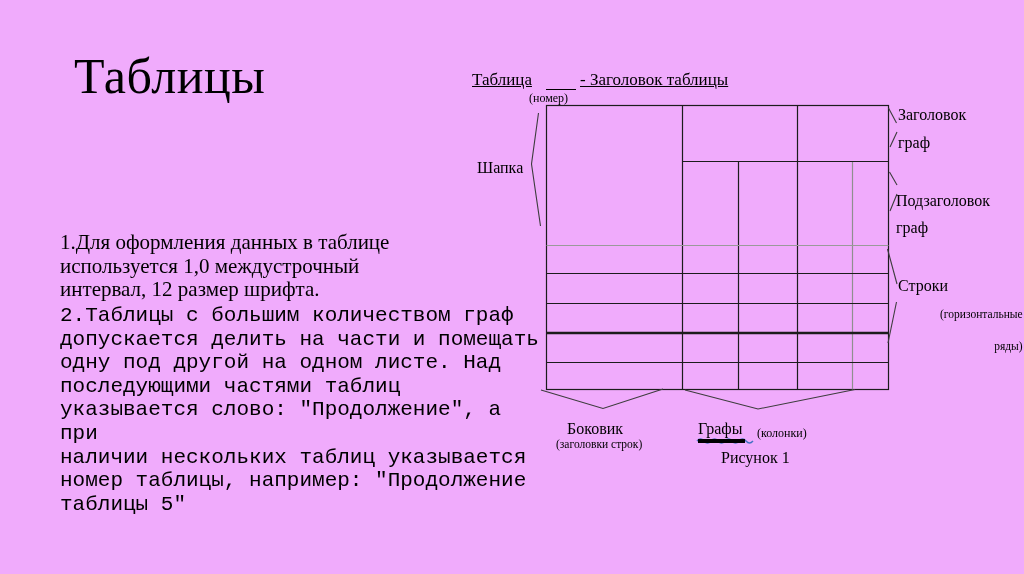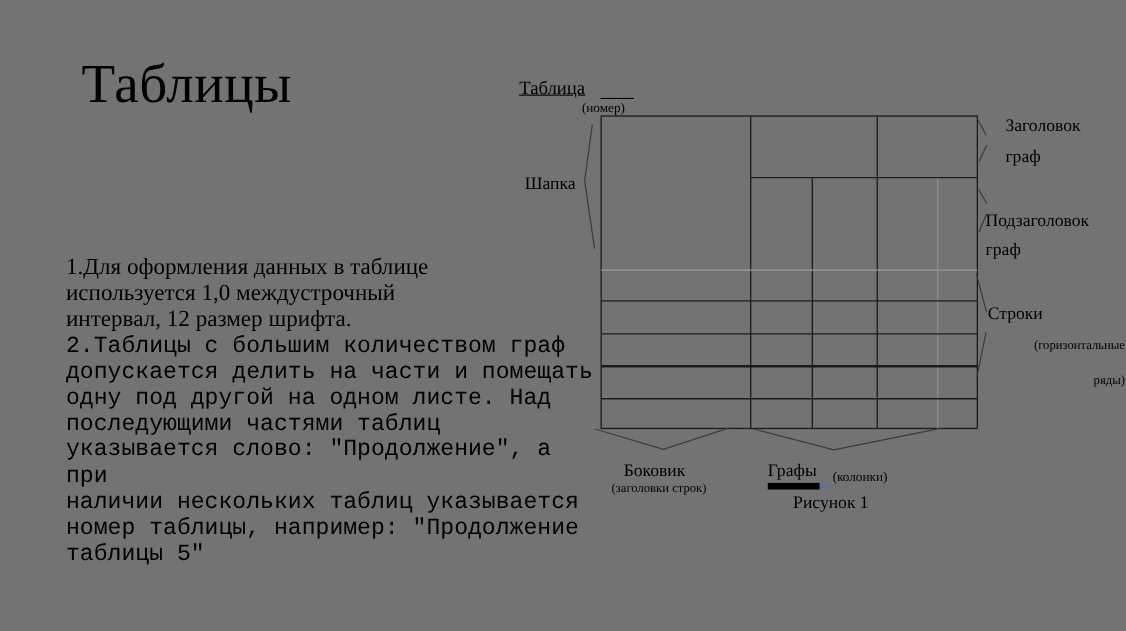--- a/index.html
+++ b/index.html
@@ -1,17 +1,17 @@
 <!DOCTYPE html>
 <html><head>
 <meta charset="utf-8">
 <style>
   html,body { margin:0; padding:0; background:#ffffff; }
   .slide {
-    position:relative; width:1024px; height:574px; background:#737373;
+    position:relative; width:1024px; height:574px; background:#f0abfc;
     font-family:"Liberation Serif", serif; color:#000; overflow:hidden;
   }
   .title {
     position:absolute; left:74px; top:47px; margin:0;
     font-size:50px; font-weight:400; letter-spacing:0.5px;
   }
   .body-text {
     position:absolute; left:60px; width:490px;
     font-size:21px; line-height:23.6px; white-space:pre-line;
   }
@@ -23,27 +23,27 @@
 
   .lbl { position:absolute; font-size:16px; line-height:19px; white-space:pre-line; }
   .small { font-size:11.5px; line-height:14px;text-align:right; }
   .cap { font-size:17px;text-decoration:underline; }
   .cap-prefix { left:472px; top:70px; }
   .blank-line { position:absolute; left:546px; top:76px; width:30px; height:13px;
                 border-bottom:1.2px solid #000; }
   .cap-suffix { left:580px; top:70px; }
   .cap-number { left:529px; top:91px; font-size:12px; }
   .l-shapka { left:477px; top:158px; }
-  .l-colhdr { left:898px; top:101px; line-height:28px;margin-left:16px; }
+  .l-colhdr { left:898px; top:101px; line-height:28px; }
   .l-colsub { left:896px; top:187px; line-height:27px; }
   .l-rows { left:898px; top:276px; }
   .l-rows-hint { left:896px; top:298px; line-height:32px;margin-left:44px; }
   .l-sidebar { left:567px; top:419px; }
   .l-sidebar-hint { left:556px; top:437px; }
-  .l-columns { left:698px; top:419px; border-bottom:6px solid #000000; padding:0 3px 1px 0; }
+  .l-columns { left:698px; top:419px; border-bottom:4px solid #000000; padding:0 3px 1px 0; }
   .l-columns-hint { left:757px; top:424px; font-size:12px; }
   .l-figcap { left:721px; top:448px; }
 </style>
 </head>
 <body>
 
 <div class="slide">
 
   <svg class="diagram-svg" viewBox="0 0 1024 574" xmlns="http://www.w3.org/2000/svg">
 
@@ -84,20 +84,21 @@
 допускается делить на части и помещать
 одну под другой на одном листе. Над
 последующими частями таблиц
 указывается слово: "Продолжение", а при
 наличии нескольких таблиц указывается
 номер таблицы, например: "Продолжение
 таблицы 5"</div>
 
   <div class="lbl cap cap-prefix">Таблица</div>
   <div class="blank-line"></div>
+  <div class="lbl cap cap-suffix">- Заголовок таблицы</div>
   <div class="lbl small cap-number">(номер)</div>
 
   <div class="lbl l-shapka">Шапка</div>
   <div class="lbl l-colhdr">Заголовок
 граф</div>
   <div class="lbl l-colsub">Подзаголовок
 граф</div>
   <div class="lbl l-rows">Строки</div>
   <div class="lbl small l-rows-hint">(горизонтальные
 ряды)</div>

